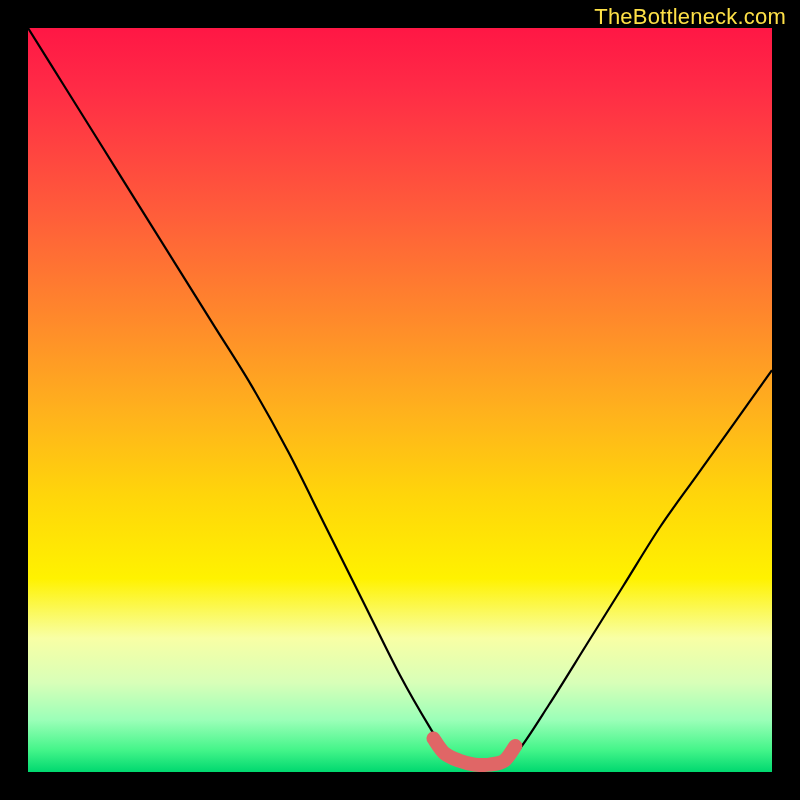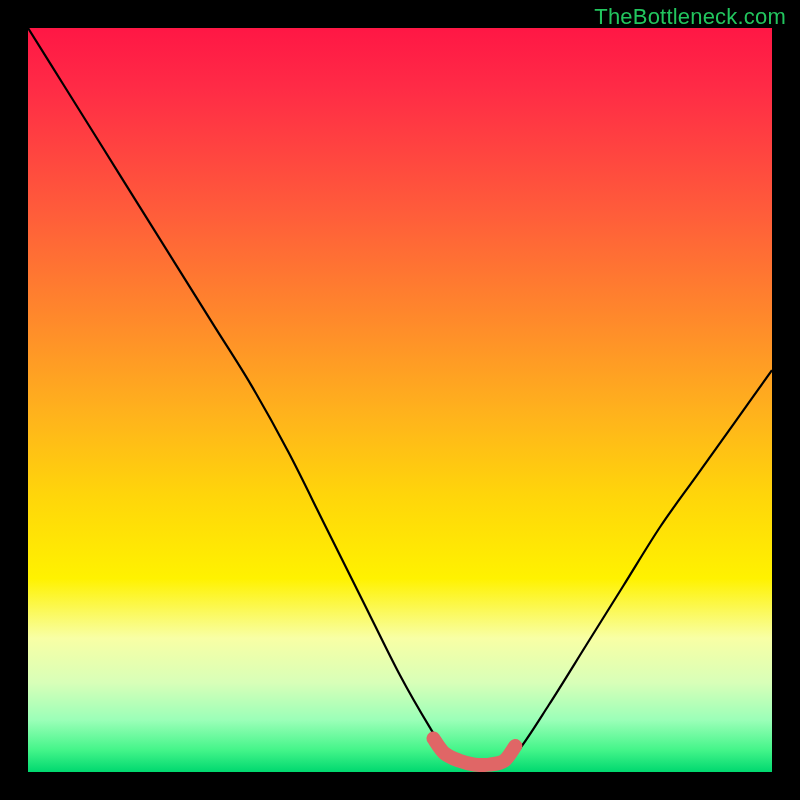--- a/index.html
+++ b/index.html
@@ -14,21 +14,21 @@
   .frame {
     position: relative;
     width: 800px;
     height: 800px;
     background: #000;
   }
   .watermark {
     position: absolute;
     top: 4px;
     right: 14px;
-    color: #22c55e;
+    color: #fde047;
     font-size: 22px;
     font-weight: 500;
     letter-spacing: 0.2px;
     z-index: 20;
   }
   .plot {
     position: absolute;
     left: 28px;
     top: 28px;
     width: 744px;

